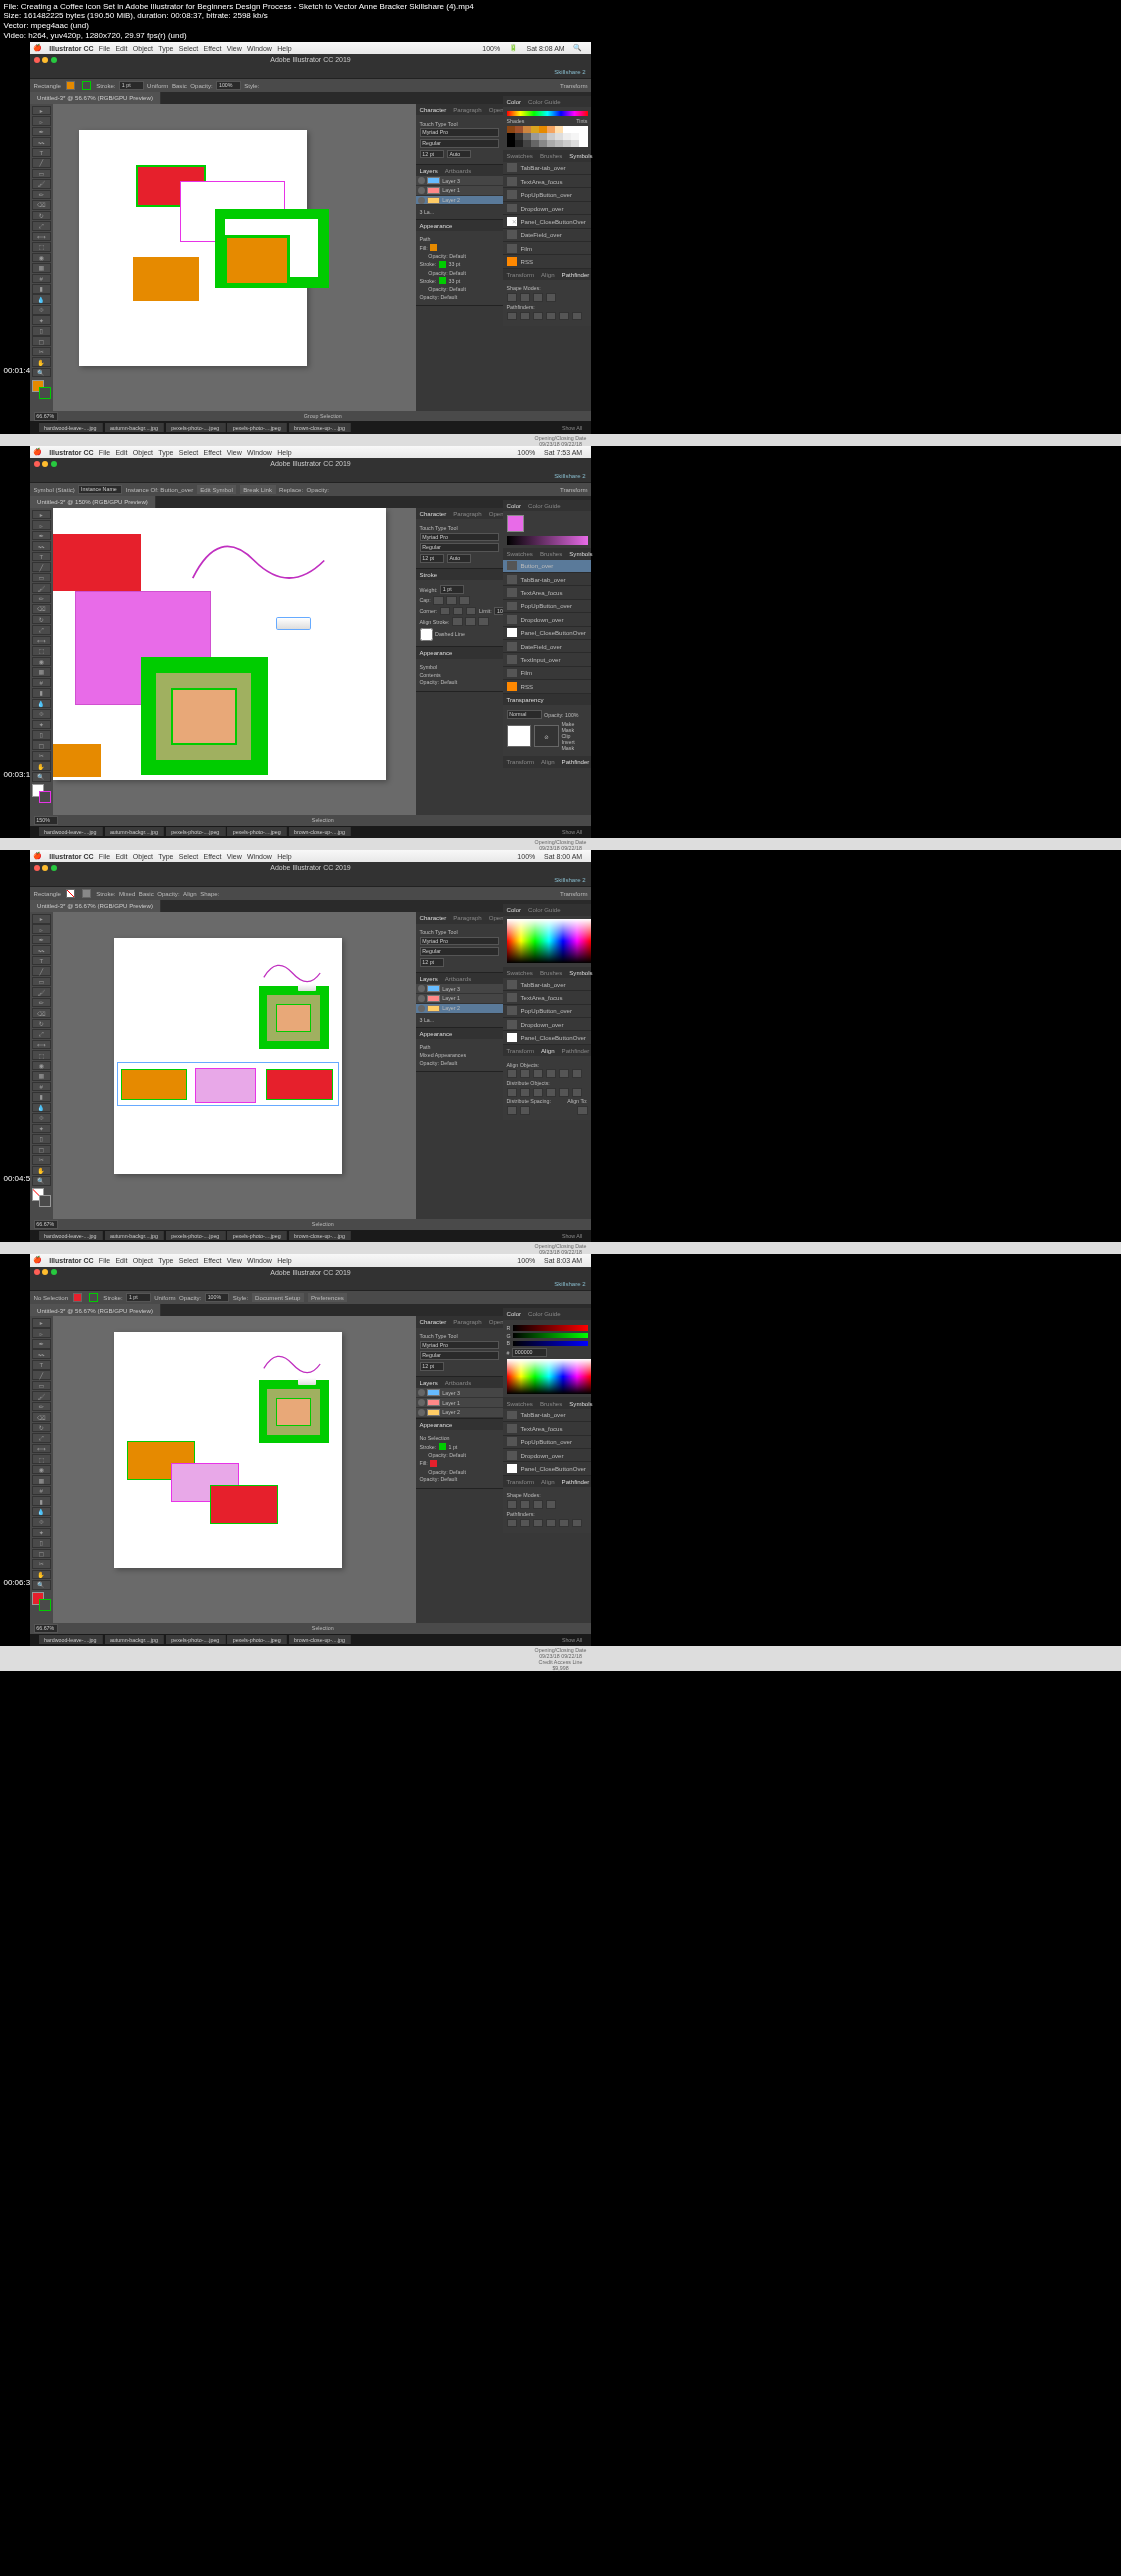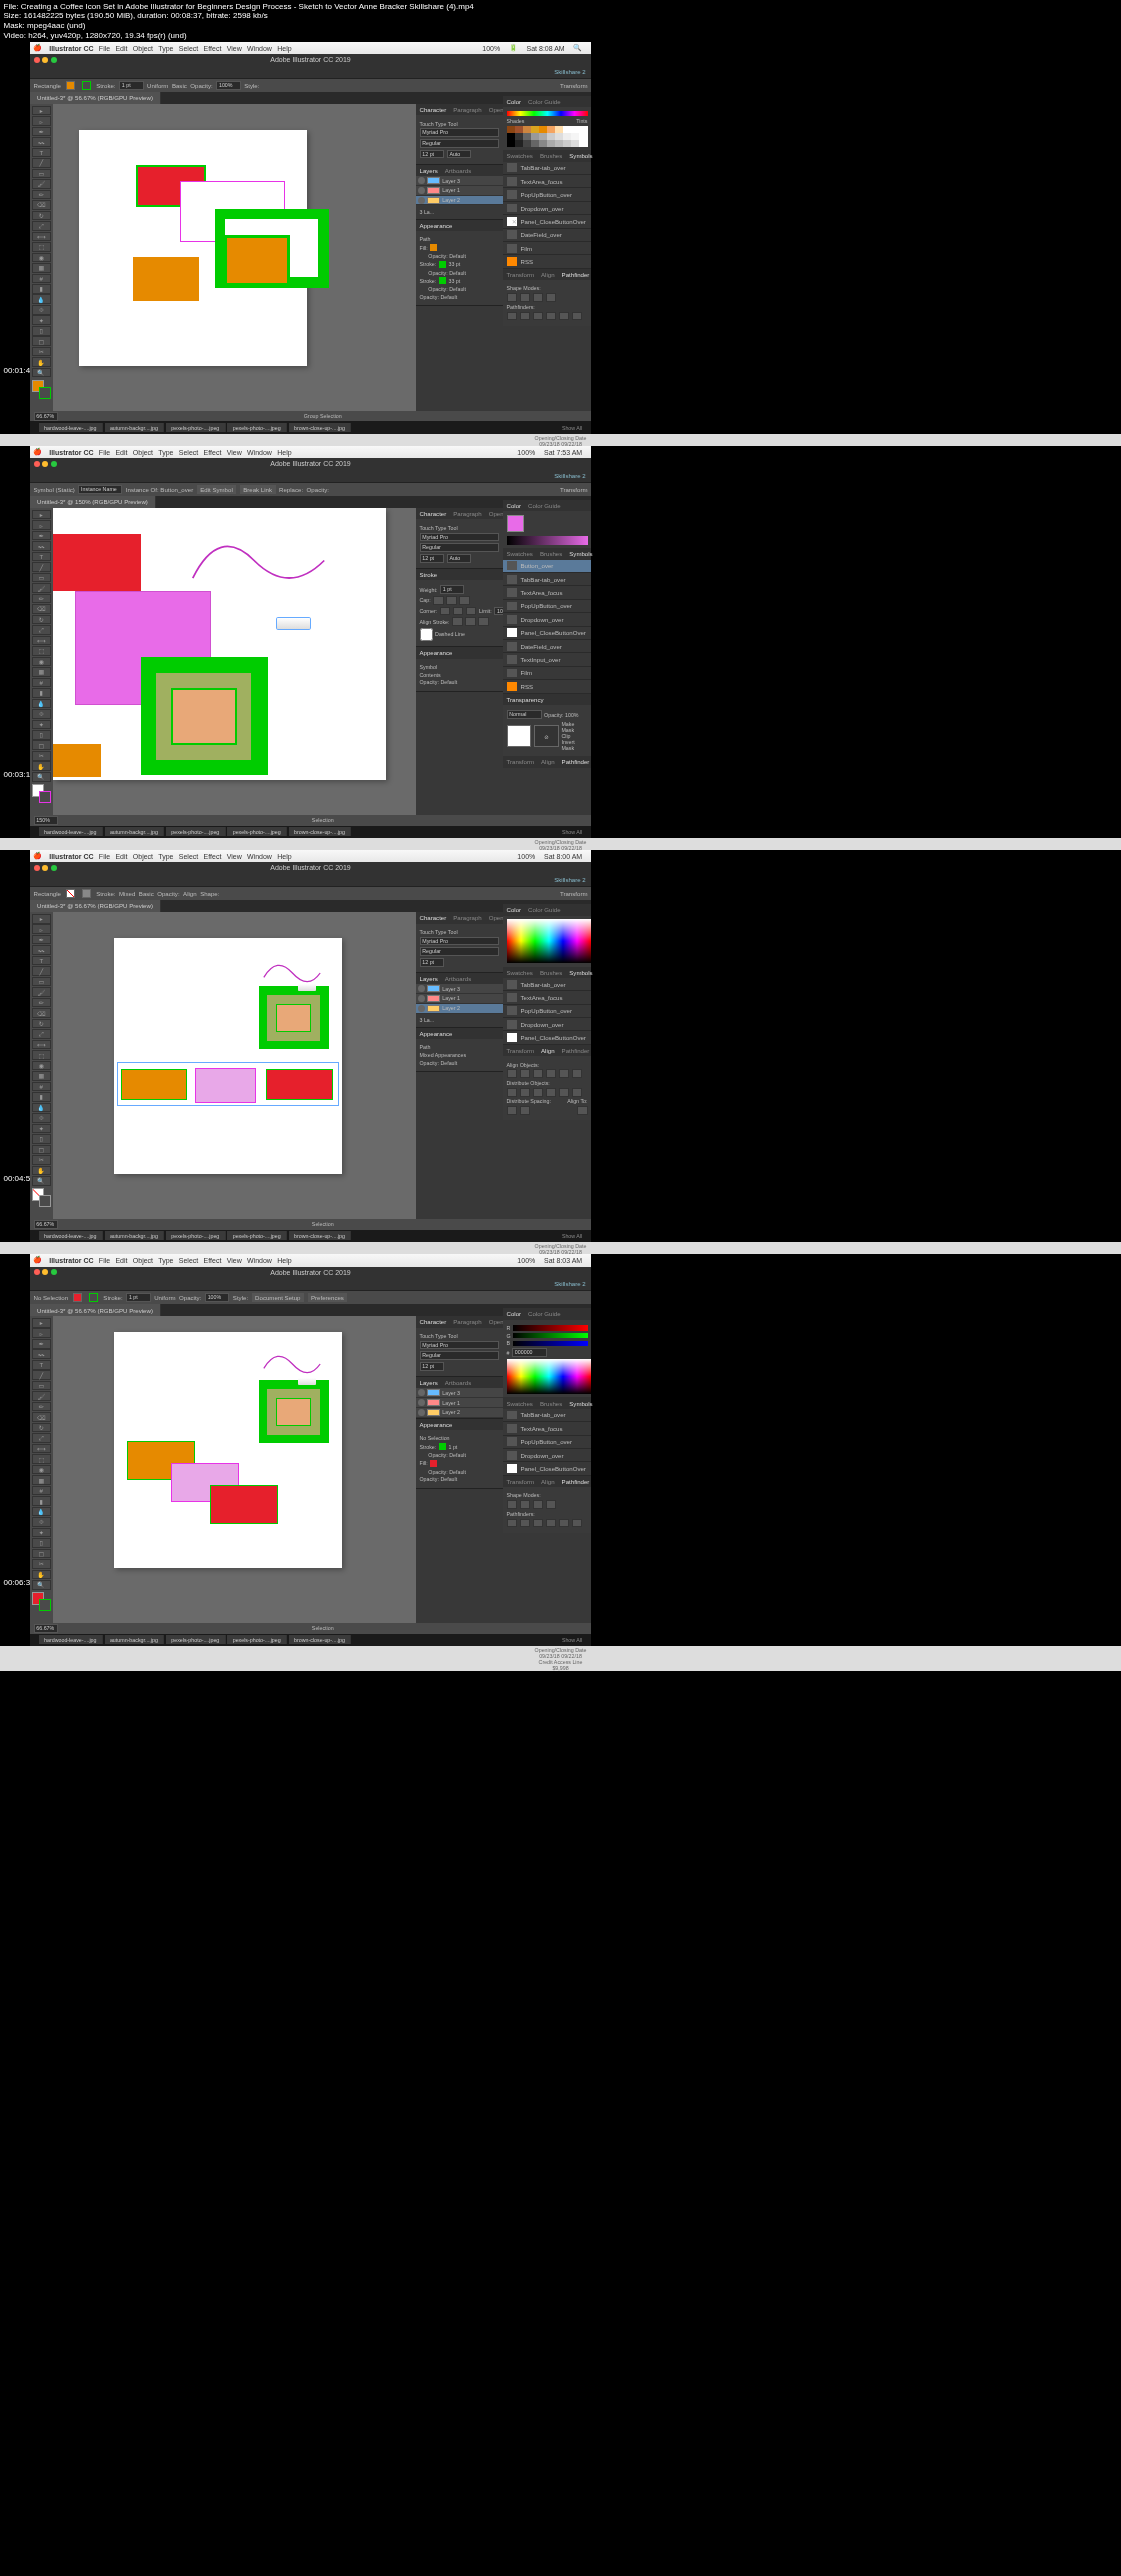--- a/index.html
+++ b/index.html
@@ -52,22 +52,22 @@
 .datebar{background:#ddd;height:12.3px;text-align:center;font-size:5.3px;color:#666;line-height:6.1px;padding-top:0.9px;}
 .rect{position:absolute;}
 .minibtn{width:10.5px;height:8.8px;background:#555;border:0.9px solid #333;display:inline-block;}
 </style>
 </head>
 <body>
 
 <div class="fileinfo">
 <div>File: Creating a Coffee Icon Set in Adobe Illustrator for Beginners Design Process - Sketch to Vector  Anne Bracker  Skillshare (4).mp4</div>
 <div>Size: 161482225 bytes (190.50 MiB), duration: 00:08:37, bitrate: 2598 kb/s</div>
-<div>Mask: mpeg4aac (und)</div>
-<div>Video: h264, yuv420p, 1280x720, 19.34 fps(r) (und)</div>
+<div>Vector: mpeg4aac (und)</div>
+<div>Video: h264, yuv420p, 1280x720, 29.97 fps(r) (und)</div>
 </div>
 
 <div style="position:relative;">
 <div class="timestamp" style="top:324px;">00:01:40</div>
 <div class="frame">
 <div class="menubar">
 <span class="apple">🍎</span>
 <span class="app">Illustrator CC</span>
 <span>File</span>
 <span>Edit</span>

